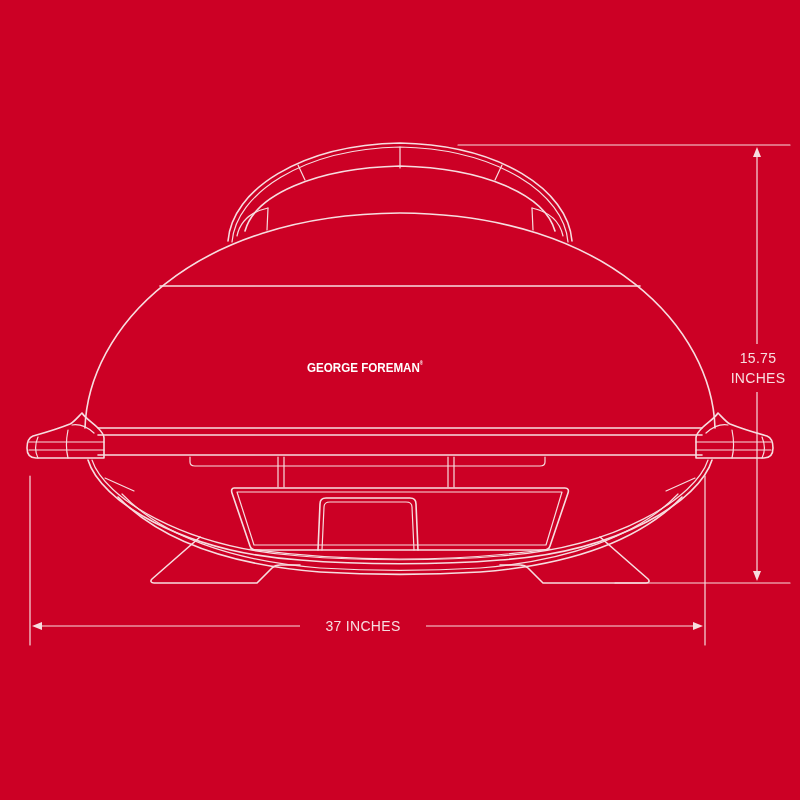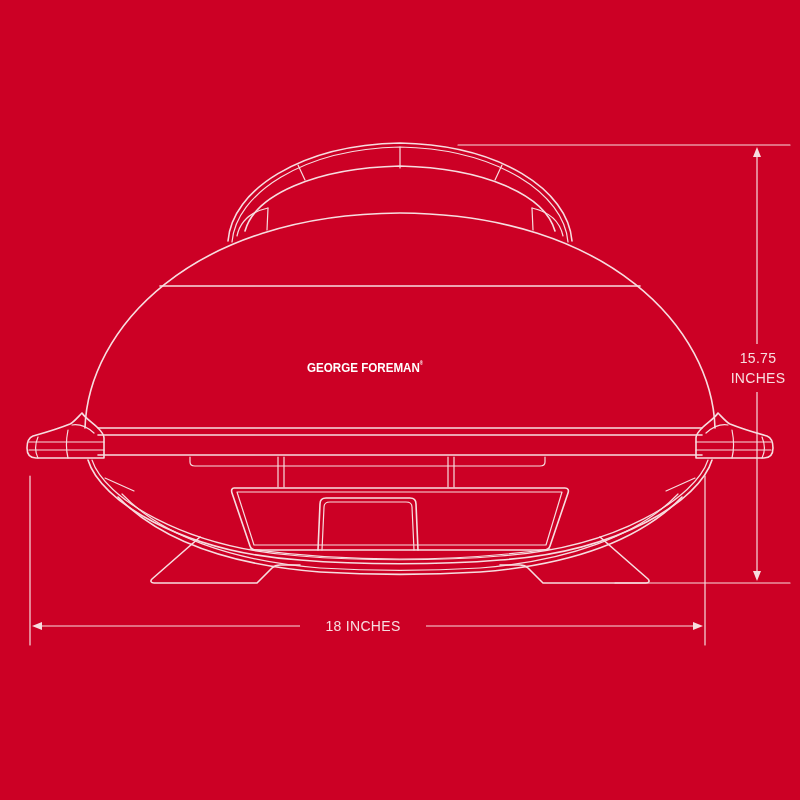--- a/index.html
+++ b/index.html
@@ -109,13 +109,13 @@
 
 <div class="brand">
   <span>GEORGE FOREMAN</span><sup>®</sup>
 </div>
 
 <div class="label height-label">
   <div>15.75</div>
   <div>INCHES</div>
 </div>
 
-<div class="label width-label">18 INCHES</div>
+<div class="label width-label">37 INCHES</div>
 
 </body></html>

